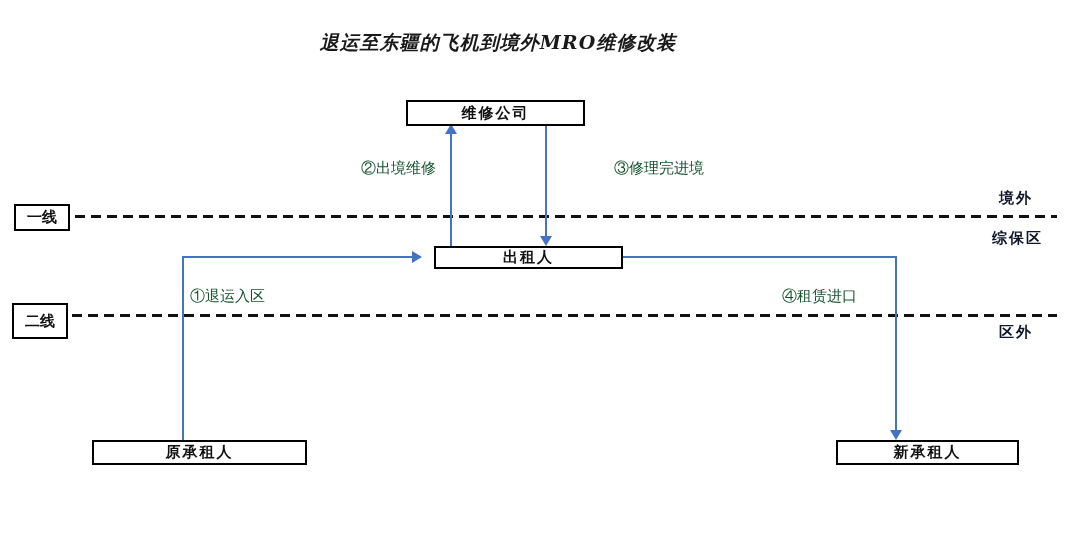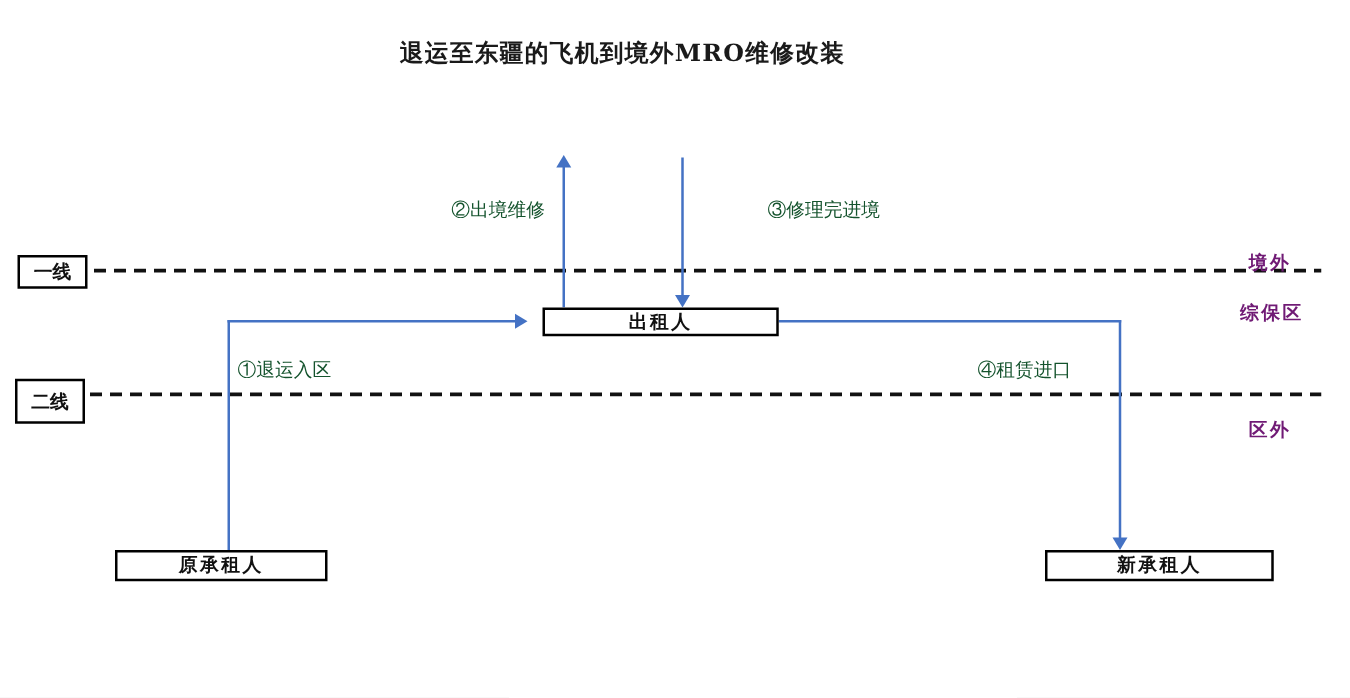--- a/index.html
+++ b/index.html
@@ -17,20 +17,21 @@
     overflow:hidden;
     margin:0 auto;
   }
   .title{
     position:absolute;
     top:30px;left:0;width:996px;
     text-align:center;
     font-family:"DejaVu Serif", serif;
     font-size:19px;font-weight:bold;color:#1a1a1a;
     letter-spacing:1px;
+    font-style:italic;
   }
   .node{
     position:absolute;
     border:2px solid var(--box-border);
     background:var(--background);
     display:flex;align-items:center;justify-content:center;
     font-weight:bold;font-size:15px;color:#111;
     box-sizing:border-box;
     letter-spacing:2px;
   }
@@ -41,24 +42,23 @@
     display:flex;align-items:center;justify-content:center;
     font-weight:bold;font-size:15px;color:#111;
     box-sizing:border-box;
   }
   .dash{
     position:absolute;height:3px;
     background:repeating-linear-gradient(to right, var(--line-black) 0 10px, transparent 10px 16px);
   }
   .zone-label{
     position:absolute;
-    font-weight:bold;font-size:15px;color:#701a75;
+    font-weight:bold;font-size:15px;color:#0f172a;
     letter-spacing:2px;
     white-space:nowrap;
-    margin-top:12px;
   }
   .flow-label{
     position:absolute;
     font-size:15px;color:#14532d;
     white-space:nowrap;
   }
   .cline{
     position:absolute;
     background:var(--connector-blue);
   }
@@ -98,22 +98,23 @@
   <div class="ahead down" style="left:540px;top:236px;"></div>
 
   <div class="cline" style="left:182px;top:256px;width:2px;height:184px;"></div>
   <div class="cline" style="left:182px;top:256px;width:230px;height:2px;"></div>
   <div class="ahead right" style="left:412px;top:251px;"></div>
 
   <div class="cline" style="left:597px;top:256px;width:300px;height:2px;"></div>
   <div class="cline" style="left:895px;top:256px;width:2px;height:175px;"></div>
   <div class="ahead down" style="left:890px;top:430px;"></div>
 
+  <div class="node" style="left:406px;top:100px;width:179px;height:26px;">维修公司</div>
   <div class="node" style="left:422px;top:246px;width:189px;height:23px;margin-left:12px;">出租人</div>
-  <div class="node" style="left:92px;top:440px;width:170px;height:25px;">原承租人</div>
+  <div class="node" style="left:92px;top:440px;width:215px;height:25px;">原承租人</div>
   <div class="node" style="left:836px;top:440px;width:183px;height:25px;">新承租人</div>
 
   <div class="marker" style="left:14px;top:204px;width:56px;height:27px;">一线</div>
   <div class="marker" style="left:12px;top:303px;width:56px;height:36px;">二线</div>
 
   <div class="zone-label" style="left:999px;top:189px;">境外</div>
   <div class="zone-label" style="left:992px;top:229px;">综保区</div>
   <div class="zone-label" style="left:999px;top:323px;">区外</div>
 
   <div class="flow-label" style="left:190px;top:287px;">①退运入区</div>

